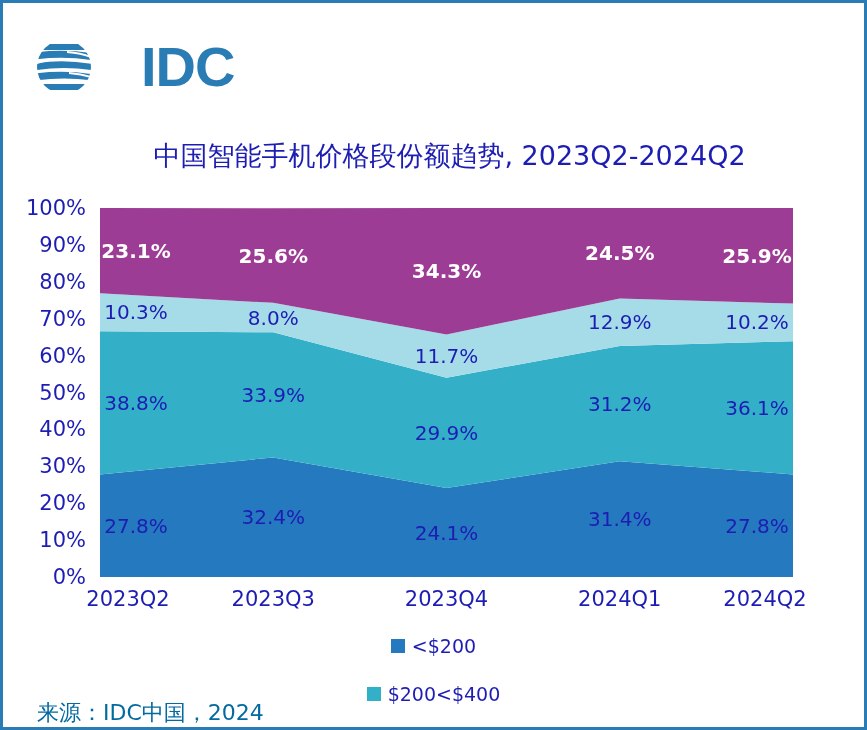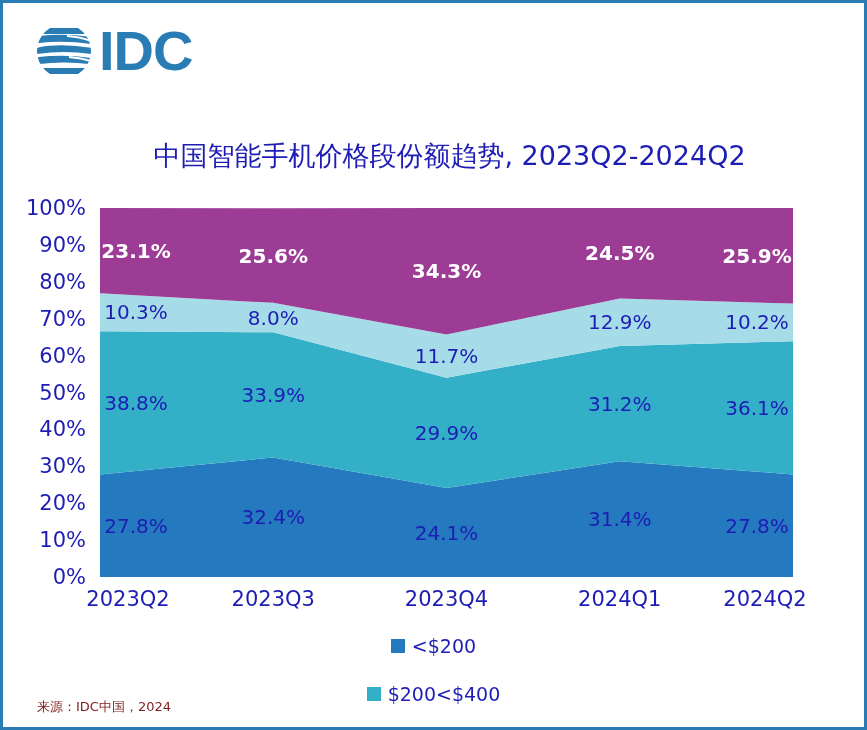--- a/index.html
+++ b/index.html
@@ -19,24 +19,25 @@
     height: 730px;
     box-sizing: border-box;
     border: 3px solid #2a7cb5;
     background: #ffffff;
   }
 
   
   #logo {
     position: absolute;
     left: 30px;
-    top: 20px;
+    top: 36px;
     display: flex;
     align-items: center;
     height: 56px;
+    gap: 42px;
   }
   #logo-mark { display: block; }
   #logo-word {
     font-size: 56px;
     font-weight: bold;
     color: #2a7cb5;
     letter-spacing: -1px;
     line-height: 1;
     margin-left: 4px;
     font-family: "Liberation Sans", sans-serif;
@@ -113,22 +114,22 @@
     color: #1d1db4;
     font-family: "DejaVu Sans", "Liberation Sans", sans-serif;
     white-space: nowrap;
   }
 
   
   #source {
     position: absolute;
     left: 34px;
     top: 695px;
-    font-size: 13px;
-    color: #7f1d1d;
+    font-size: 22px;
+    color: #0369a1;
     font-family: "DejaVu Sans", "Liberation Sans", sans-serif;
     white-space: nowrap;
     text-align: right;
   }
 </style>
 </head>
 <body>
 
 <div id="page">
 

